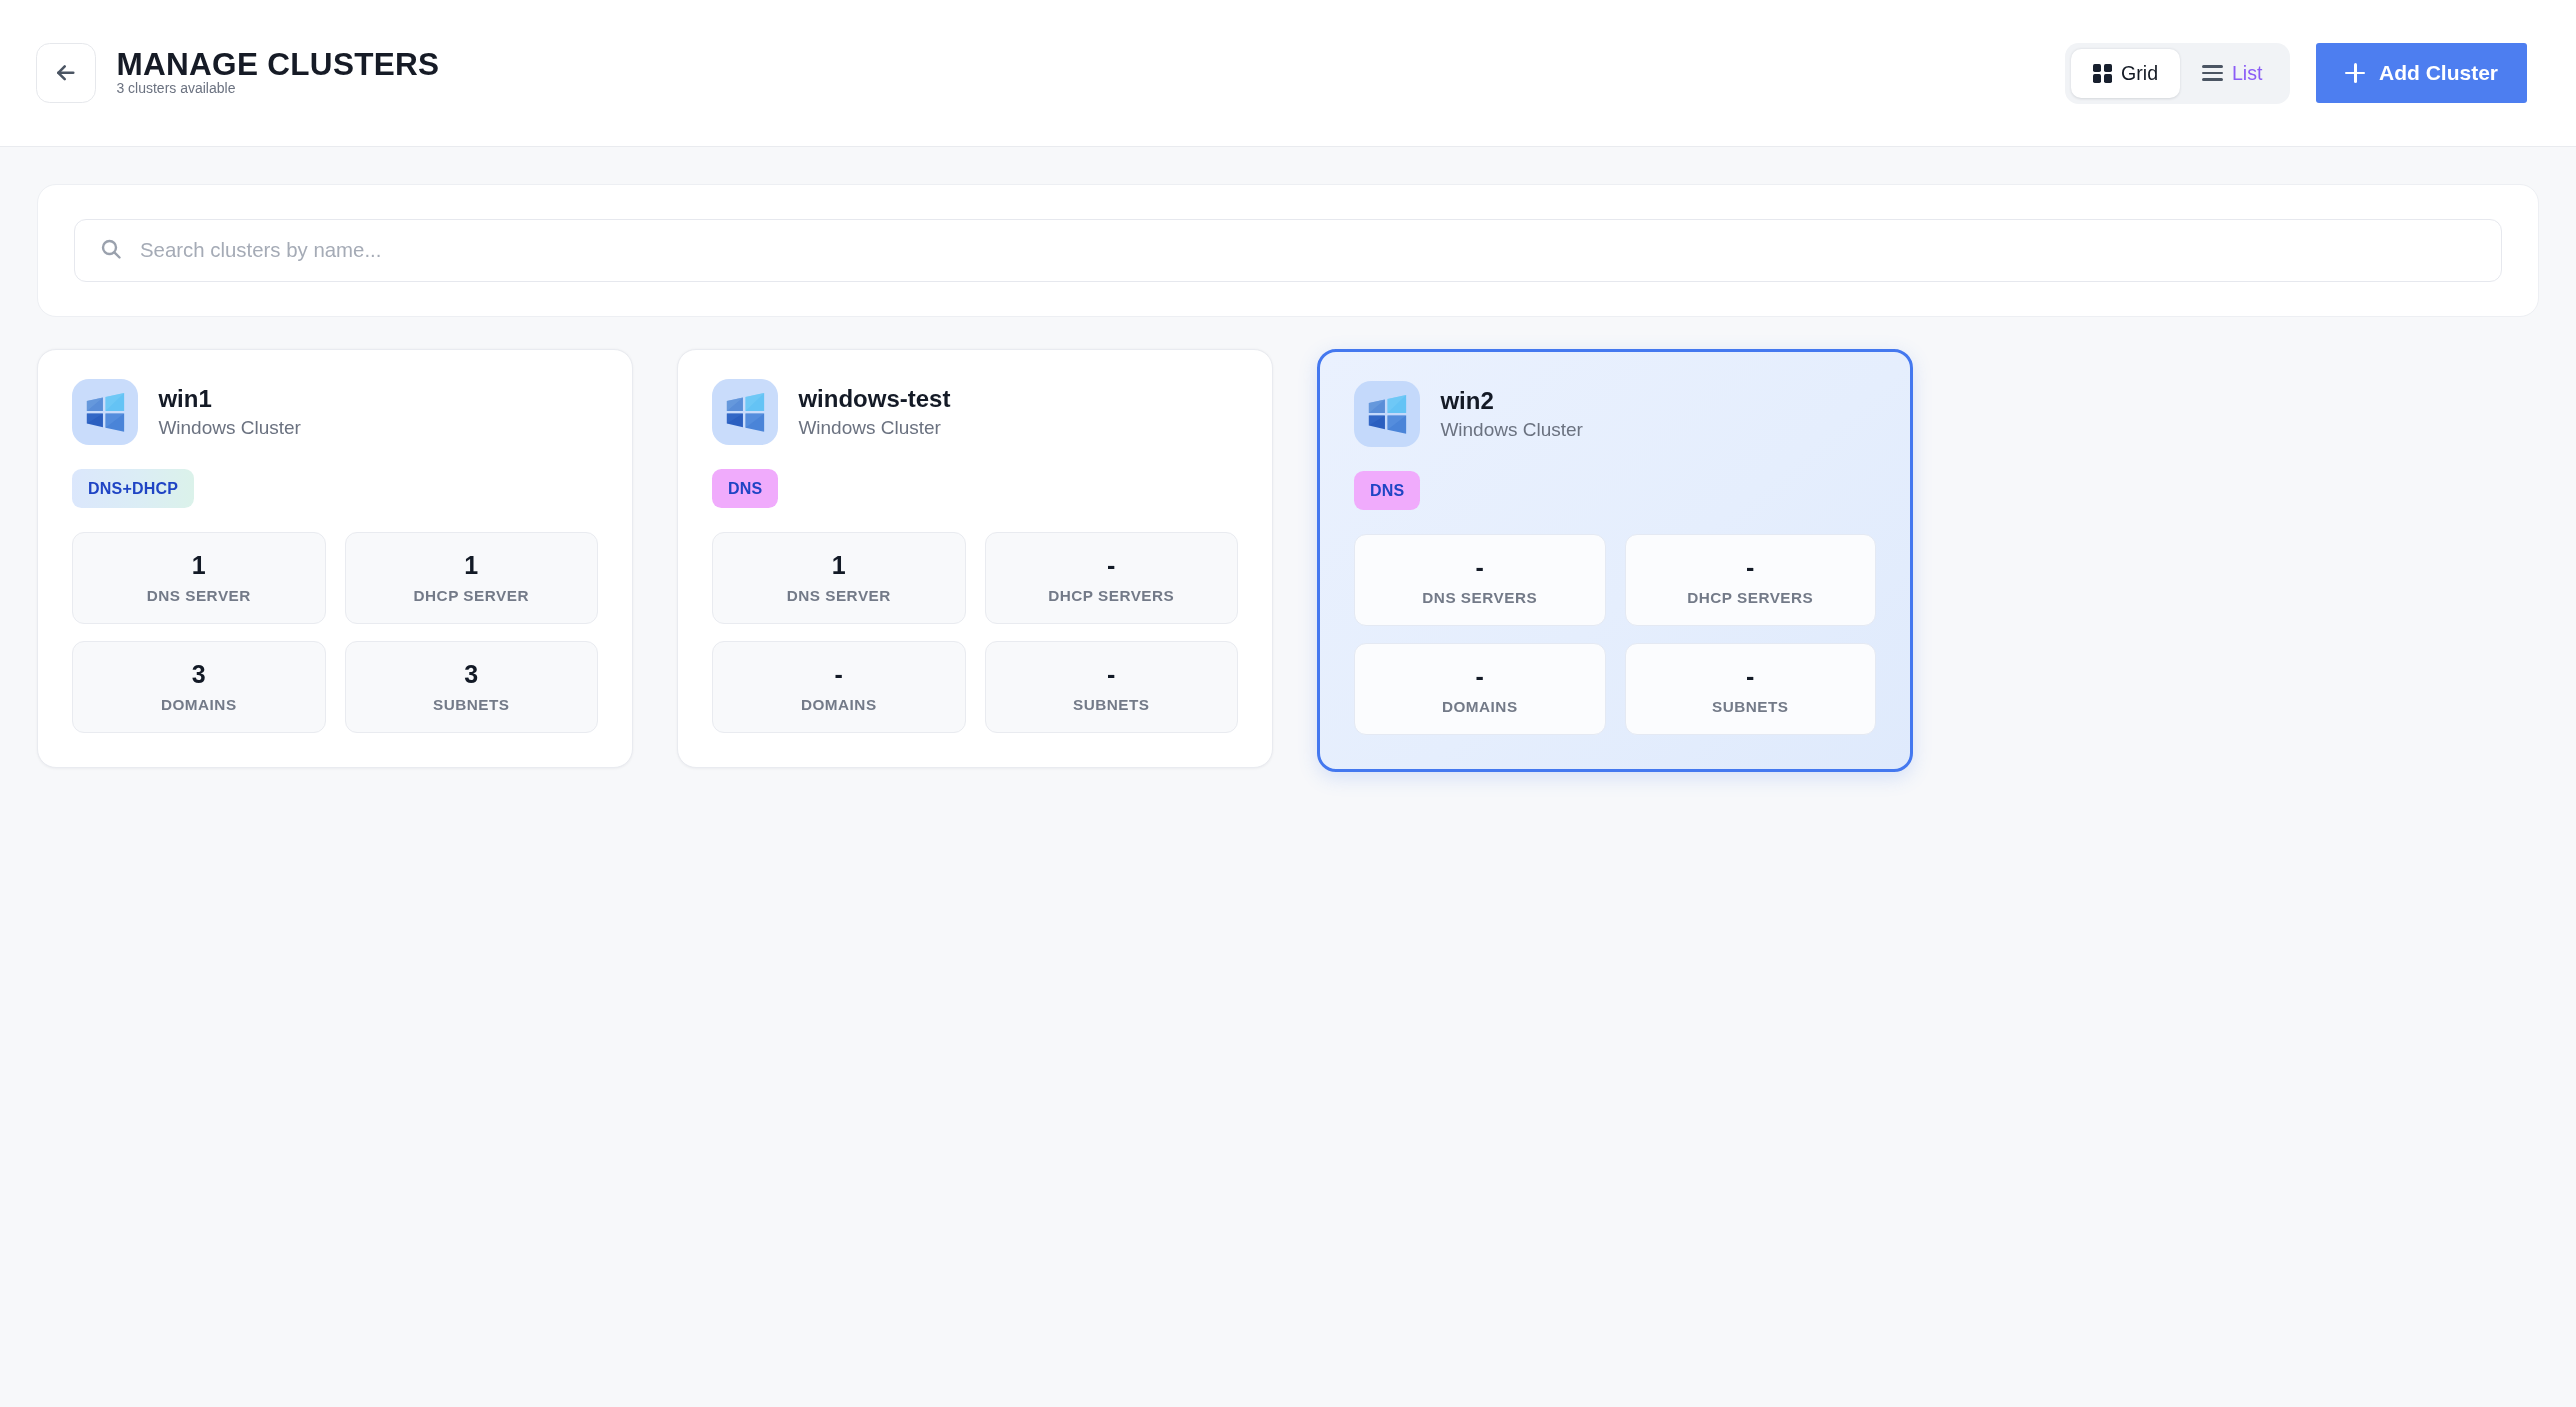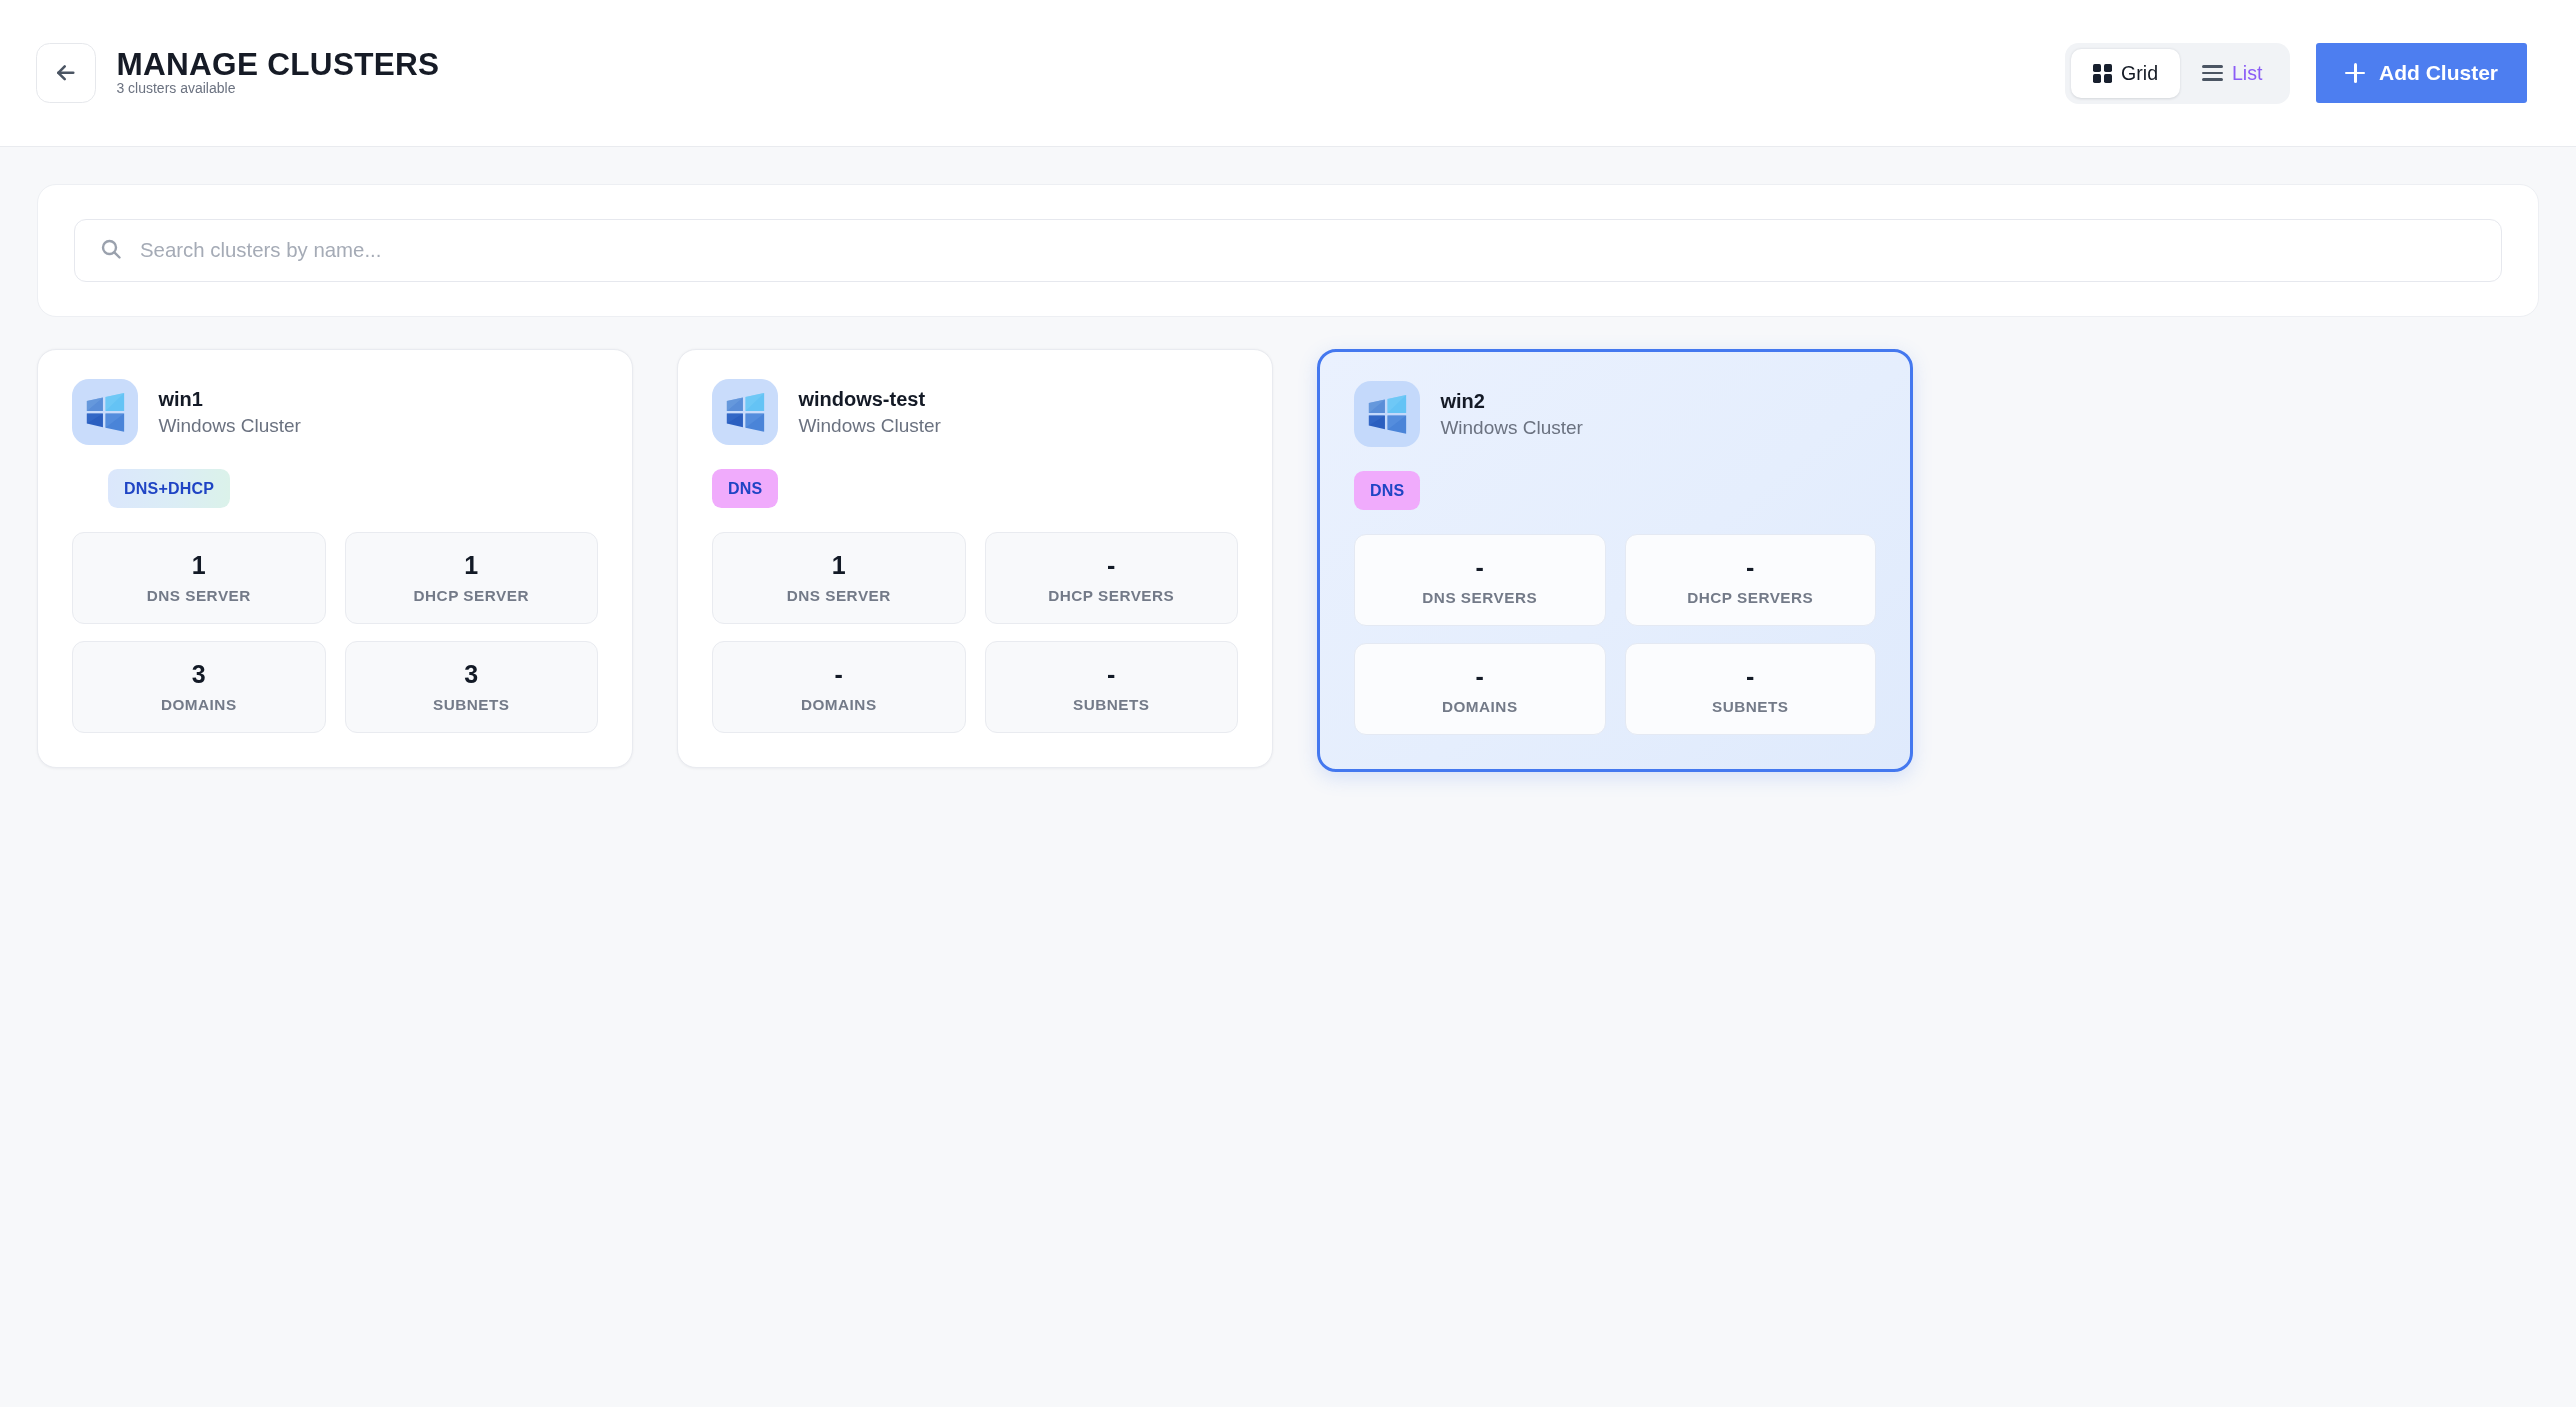--- a/index.html
+++ b/index.html
@@ -182,21 +182,21 @@
     width: 66px; height: 66px;
     border-radius: 17px;
     background: #c9dcfb;
     display: flex; align-items: center; justify-content: center;
     flex: none;
   }
   .card.selected .logo-tile { background: #c4d9fb; }
 
   .card-titles { display: flex; flex-direction: column; gap: 7.7px; }
   .card-name {
-    font-size: 20px;
+    font-size: 24px;
     font-weight: 700;
     color: #141a26;
     line-height: 1;
   }
   .card-type {
     font-size: 19px;
     color: #6b7280;
     line-height: 1;
   }
 
@@ -208,21 +208,20 @@
     padding: 0 16px;
     border-radius: 9.4px;
     font-size: 16px;
     font-weight: 700;
     letter-spacing: 0.2px;
     color: #1f44c4;
     background: #f0abfc;
   }
   .badge.dual {
     background: linear-gradient(90deg, #dbe7fc 0%, #dbedf5 55%, #dbf2ea 100%);
-    margin-left: 36px;
   }
 
   .stats {
     margin-top: 24px;
     display: grid;
     grid-template-columns: 1fr 1fr;
     gap: 17px 19px;
   }
   .stat {
     height: 92px;

